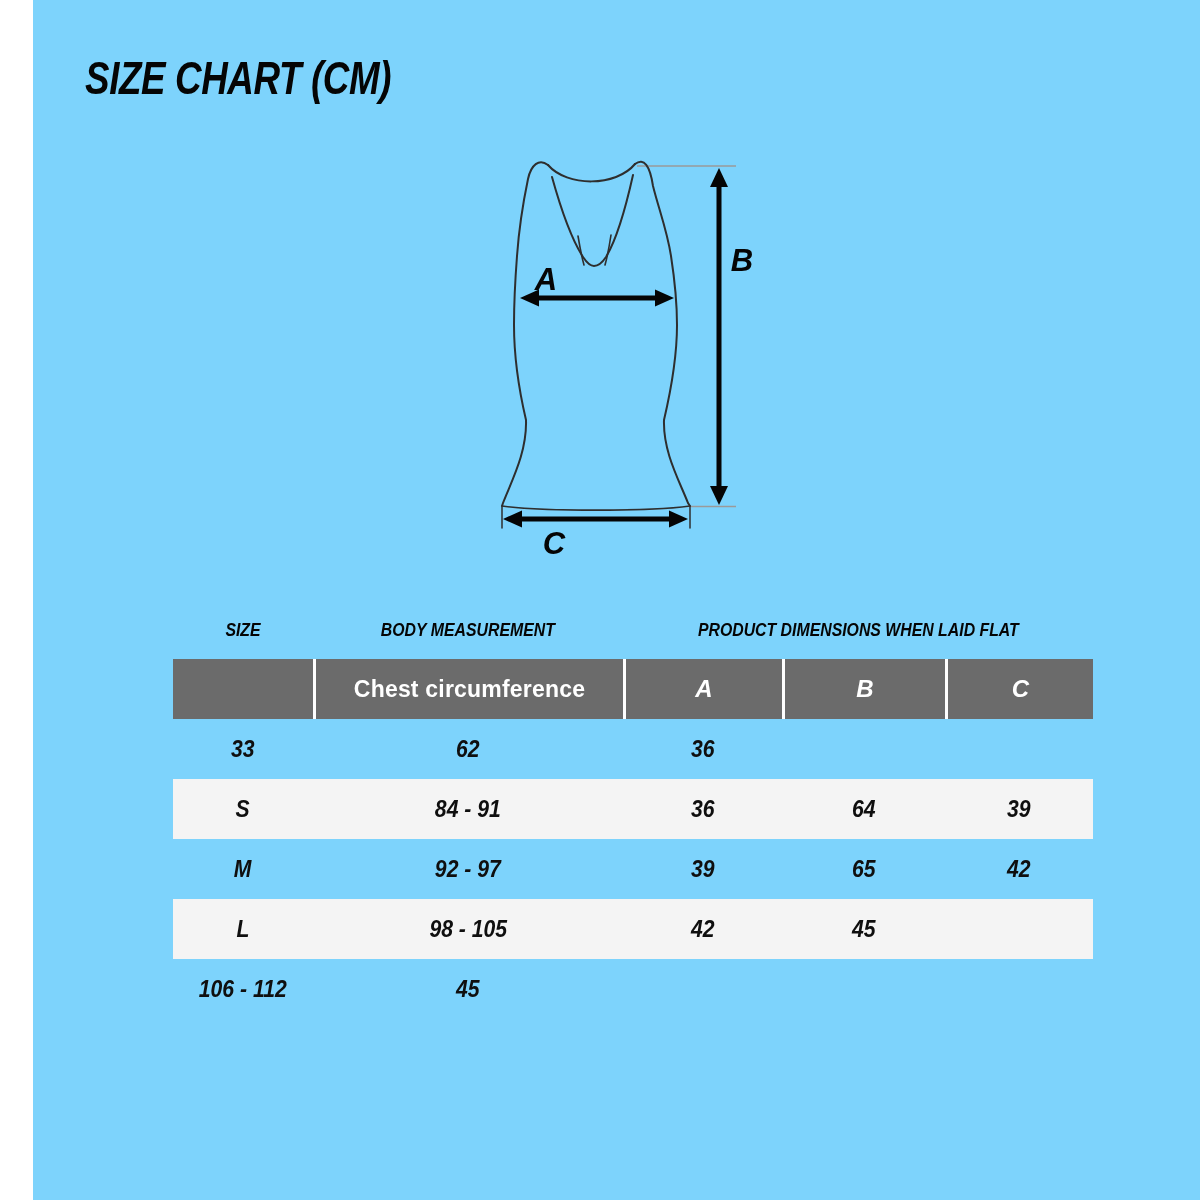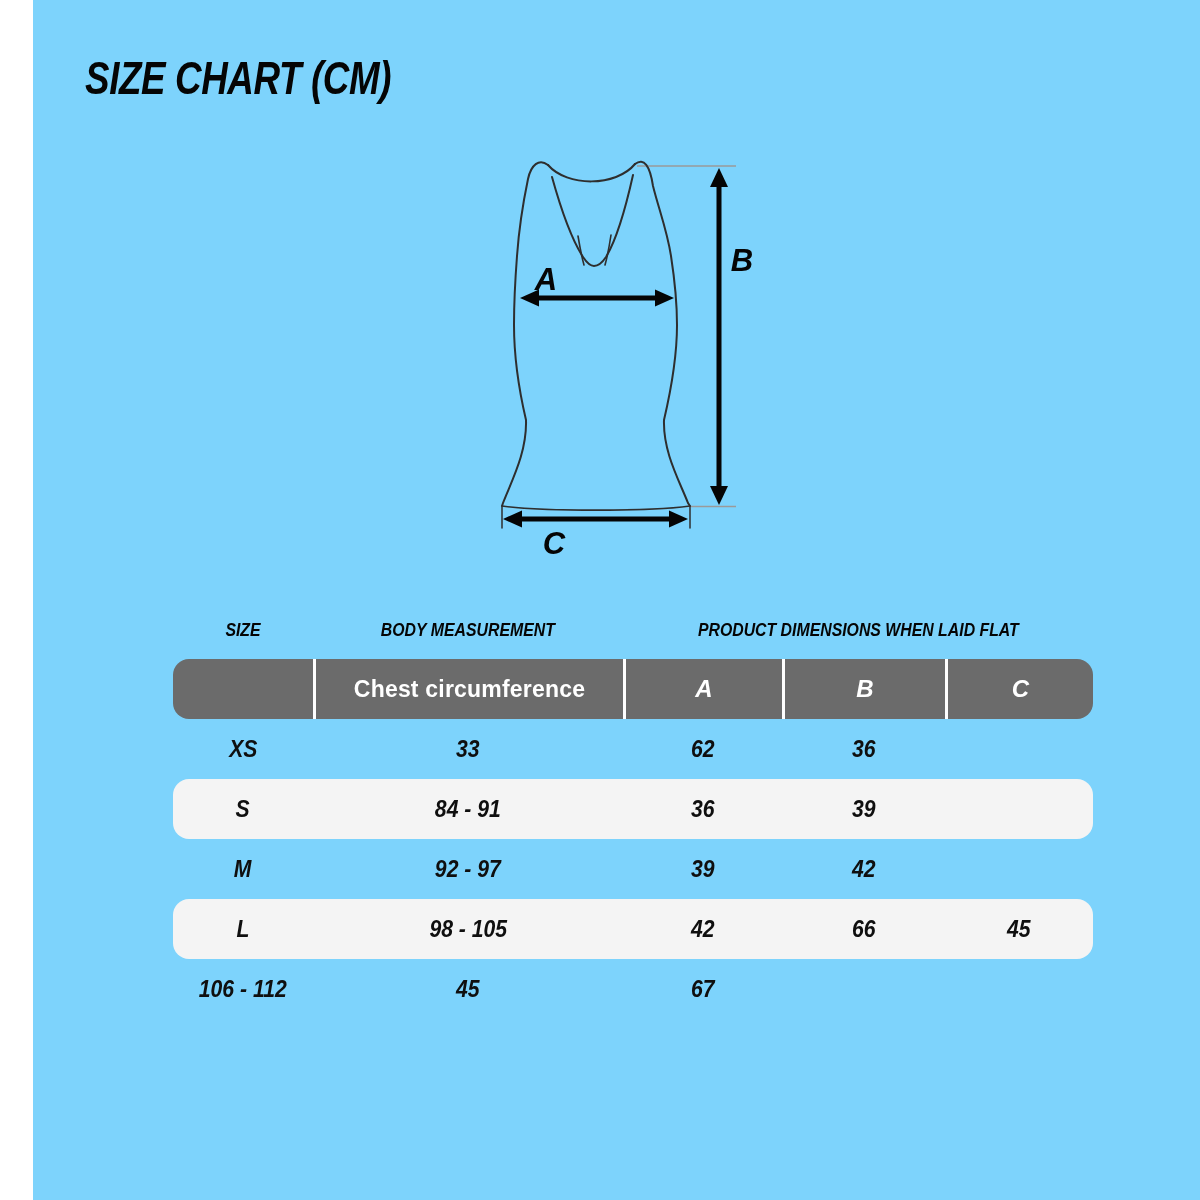--- a/index.html
+++ b/index.html
@@ -71,21 +71,20 @@
     position: absolute;
     left: 140px;
     top: 659px;
     width: 920px;
   }
   .trow {
     display: grid;
     grid-template-columns: 140px 310px 159px 163px 148px;
     height: 60px;
     align-items: center;
-    border-radius: 16px;
   }
   .thead {
     background: #6b6b6b;
     color: #ffffff;
   }
   .thead .cell { border-left: 3px solid #ffffff; height: 100%; display: flex; align-items: center; justify-content: center; }
   .thead .cell:first-child { border-left: none; }
   .thead .chest-label {
     font-size: 23px;
     font-weight: 700;
@@ -162,23 +161,20 @@
   <div class="size-table">
     <div class="trow thead">
       <div class="cell"></div>
       <div class="cell chest-label">Chest circumference</div>
       <div class="cell abc-label">A</div>
       <div class="cell abc-label">B</div>
       <div class="cell abc-label">C</div>
     </div>
 
     <div class="trow">
-      <div class="cell size-cell">
-          <span>XS</span>
-        </div>
       <div class="cell data-cell">
           <span>33</span>
         </div>
       <div class="cell data-cell">
           <span>62</span>
         </div>
       <div class="cell data-cell">
           <span>36</span>
         </div>
     </div>
@@ -187,63 +183,63 @@
       <div class="cell size-cell">
           <span>S</span>
         </div>
       <div class="cell data-cell">
           <span>84 - 91</span>
         </div>
       <div class="cell data-cell">
           <span>36</span>
         </div>
       <div class="cell data-cell">
+          <span>64</span>
+        </div>
+      <div class="cell data-cell">
           <span>39</span>
         </div>
     </div>
 
     <div class="trow">
       <div class="cell size-cell">
           <span>M</span>
         </div>
       <div class="cell data-cell">
           <span>92 - 97</span>
         </div>
       <div class="cell data-cell">
           <span>39</span>
         </div>
       <div class="cell data-cell">
+          <span>65</span>
+        </div>
+      <div class="cell data-cell">
           <span>42</span>
         </div>
     </div>
 
     <div class="trow alt">
       <div class="cell size-cell">
           <span>L</span>
         </div>
       <div class="cell data-cell">
           <span>98 - 105</span>
         </div>
       <div class="cell data-cell">
           <span>42</span>
         </div>
       <div class="cell data-cell">
-          <span>66</span>
-        </div>
-      <div class="cell data-cell">
           <span>45</span>
         </div>
     </div>
 
     <div class="trow">
       <div class="cell data-cell">
           <span>106 - 112</span>
         </div>
       <div class="cell data-cell">
           <span>45</span>
         </div>
-      <div class="cell data-cell">
-          <span>67</span>
-        </div>
     </div>
   </div>
 
 </div>
 
 </body></html>

